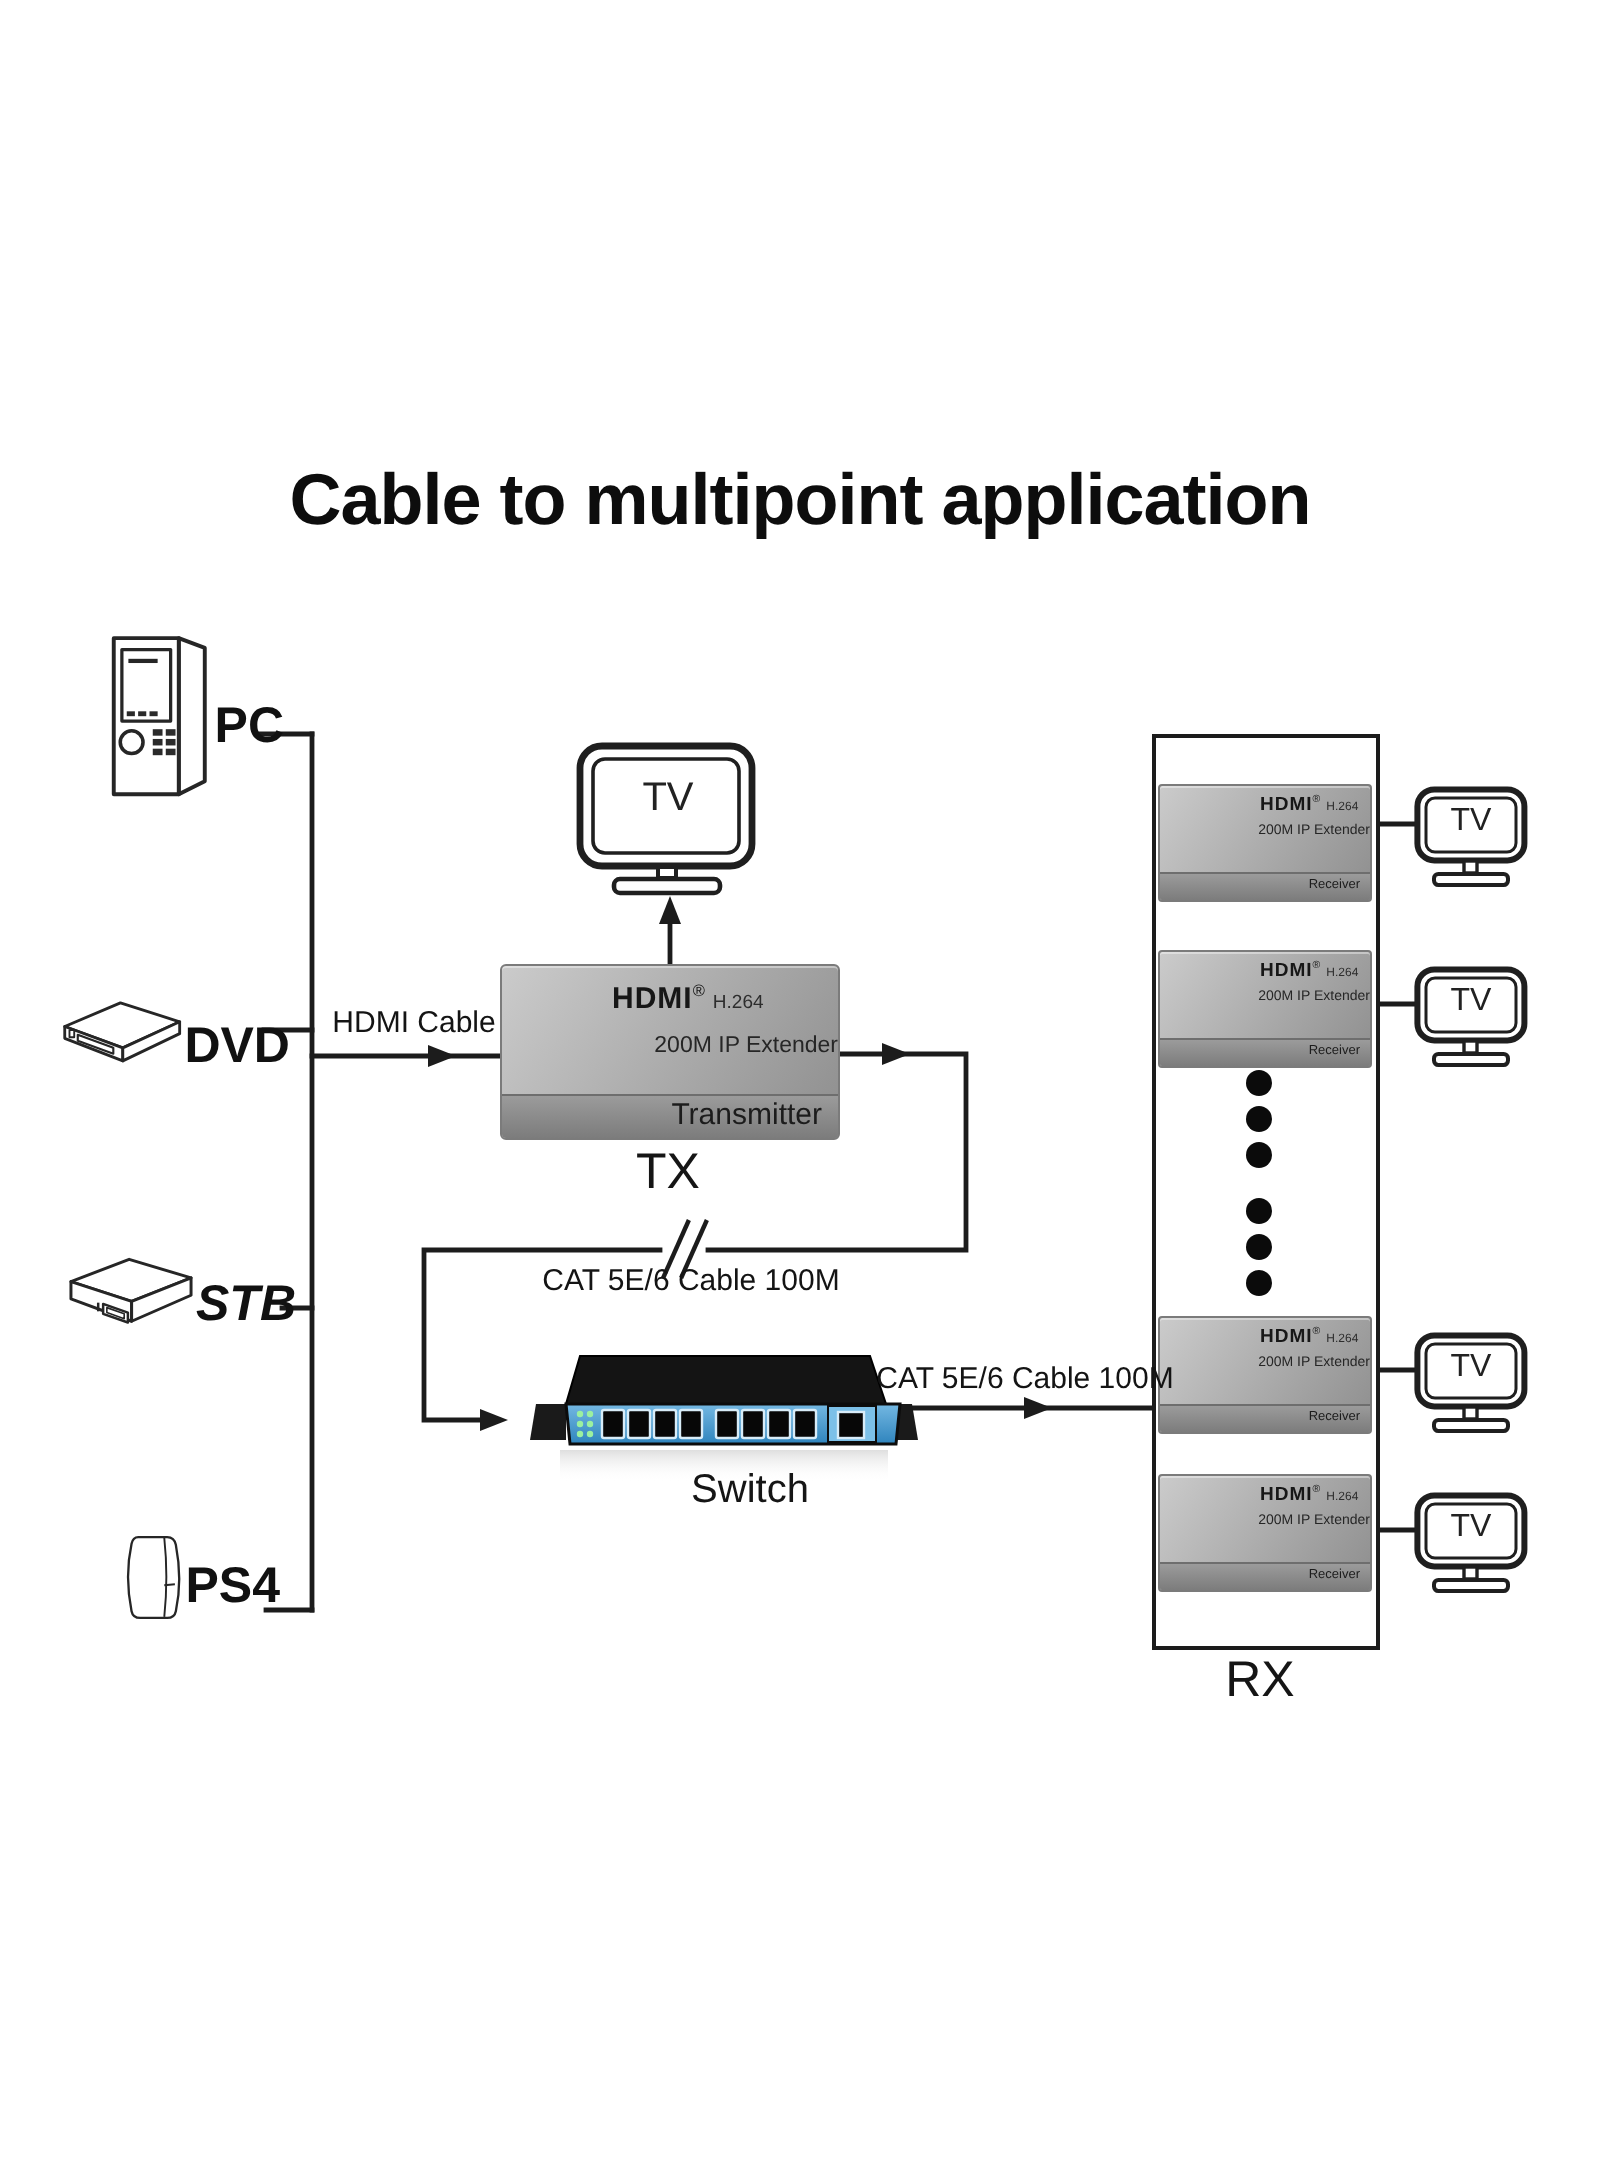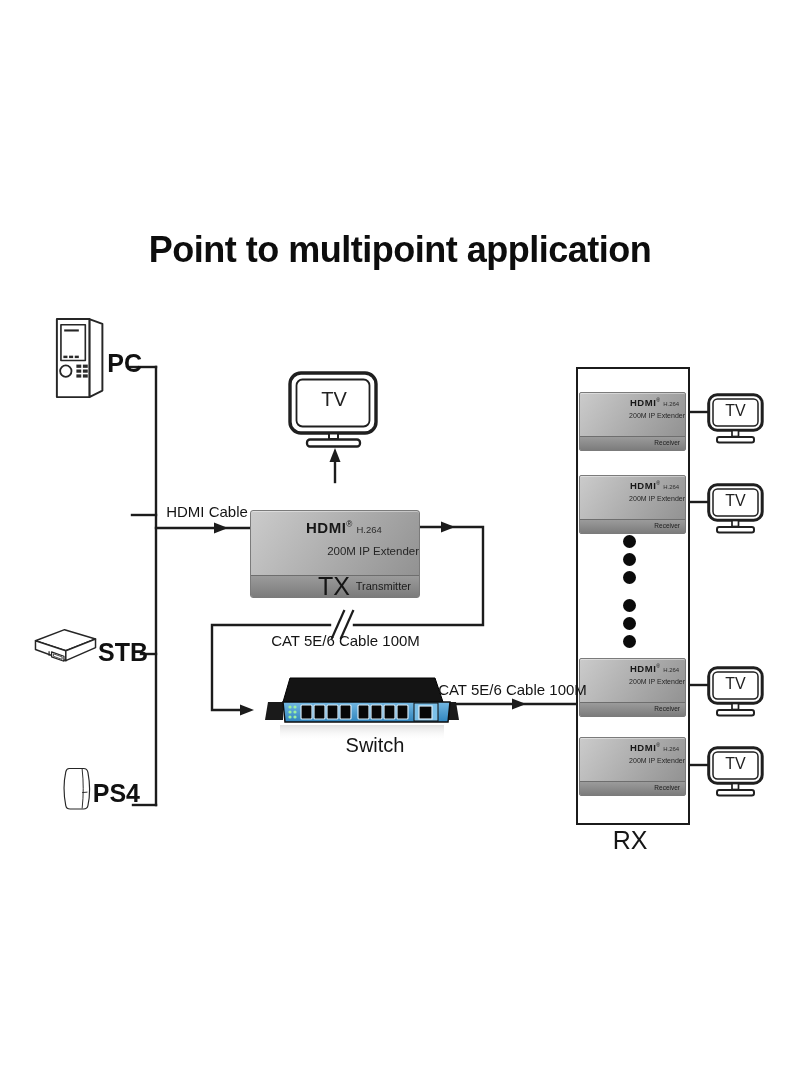--- a/index.html
+++ b/index.html
@@ -16,25 +16,25 @@
   .ext{position:absolute;z-index:2;border:1px solid #7b7b7b;border-radius:3px;overflow:hidden;
        background:linear-gradient(125deg,#cbcbcb 0%,#a9a9a9 55%,#8e8e8e 100%);
        box-shadow:inset 0 1px 0 rgba(255,255,255,.4);}
   .ext-head{color:#171717;white-space:nowrap;}
   .ext-brand{font-weight:700;letter-spacing:.5px;padding-left:44px;}
   .ext-reg{font-size:55%;vertical-align:super;}
   .ext-codec{color:#2d2d2d;}
   .ext-model{text-align:right;color:#262626;white-space:nowrap;}
   .ext-strip{position:absolute;left:0;right:0;bottom:0;text-align:right;color:#1c1c1c;
              background:linear-gradient(#9b9b9b,#7c7c7c);border-top:1px solid #6e6e6e;}
-  .tx{left:250px;top:482px;width:168px;height:86px;margin-top:28px;}
+  .tx{left:250px;top:482px;width:168px;height:86px;}
   .tx .ext-head{padding:8px 0 0 11px;font-size:15px;}
   .tx .ext-codec{font-size:9.5px;margin-left:4px;}
   .tx .ext-model{margin-top:9px;font-size:11.5px;}
-  .tx .ext-strip{height:21px;line-height:20px;font-size:11px;padding-right:8px;}
+  .tx .ext-strip{height:21px;line-height:20px;font-size:15px;padding-right:8px;}
   .rxbox{position:absolute;left:576px;top:367px;width:110px;height:454px;
          border:2px solid #1b1b1b;background:#fff;z-index:2;}
   .rxu{left:1px;width:105px;height:57px;border-radius:2px;}
   .rxu .ext-head{padding:4px 0 0 6px;font-size:9.5px;}
   .rxu .ext-codec{font-size:6px;margin-left:3px;}
   .rxu .ext-model{margin-top:4px;font-size:7px;}
   .rxu .ext-strip{height:13px;line-height:12px;font-size:6.5px;padding-right:5px;}
   .dot{position:absolute;width:13px;height:13px;border-radius:50%;background:#0b0b0b;left:45px;}
   
   .tv{position:absolute;z-index:2;}
@@ -49,21 +49,21 @@
   .rx-tag{left:580px;top:826px;width:100px;font-size:25px;}
   .hdmi-lbl{left:156px;top:503px;width:102px;}
   .cat1-lbl{left:243px;top:632px;width:205px;}
   .cat2-lbl{left:410px;top:681px;width:205px;}
 </style>
 </head>
 <body>
 
 <div class="canvas">
 
-  <div class="title">Point to multipoint application</div>
+  <div class="title">Cable to multipoint application</div>
 
   <svg class="wires" width="800" height="1091">
     <g stroke="#1c1c1c" stroke-width="2.4" fill="none" stroke-linecap="square">
 
       <path d="M128,367 H156"></path>
       <path d="M132,515 H156"></path>
       <path d="M141,654 H156"></path>
       <path d="M133,805 H156"></path>
       <path d="M156,367 V805"></path>
 
@@ -114,22 +114,34 @@
         <rect x="30" y="66" width="6" height="4"></rect>
           <rect x="38" y="66" width="6" height="4"></rect>
         <rect x="30" y="72" width="6" height="4"></rect>
           <rect x="38" y="72" width="6" height="4"></rect>
       </g>
       <circle cx="17" cy="68" r="7" fill="#fff" stroke="#262626" stroke-width="2.2"></circle>
     </svg>
     <div class="devlbl">PC</div>
   </div>
 
-
-  <div class="device" style="left:33px;top:617px;width:115px;">
+  <div class="device" style="left:30px;top:487px;width:115px;">
+    <svg width="105" height="62" viewBox="0 0 105 62">
+      <g stroke="#262626" stroke-width="2.4" fill="#fff" stroke-linejoin="round">
+        <polygon points="4,23 51,3 101,19 53,41"></polygon>
+        <polygon points="4,23 4,33 53,52 53,41"></polygon>
+        <polygon points="101,19 101,29 53,52 53,41"></polygon>
+        <polygon points="15,30 45,41 45,46 15,35" stroke-width="1.8"></polygon>
+        <rect x="8" y="26" width="4" height="6" stroke-width="1.6"></rect>
+      </g>
+    </svg>
+    <div class="devlbl">DVD</div>
+  </div>
+
+  <div class="device" style="left:33px;top:617px;width:115px;font-style:italic;">
     <svg width="105" height="60" viewBox="0 0 105 60">
       <g stroke="#262626" stroke-width="2.4" fill="#fff" stroke-linejoin="round">
         <polygon points="4,20 51,2 101,17 53,36"></polygon>
         <polygon points="4,20 4,34 53,52 53,36"></polygon>
         <polygon points="101,17 101,31 53,52 53,36"></polygon>
         <polygon points="30,38 50,45 50,53 30,46" stroke-width="2"></polygon>
         <polygon points="33,41 47,46 47,50 33,45" stroke-width="1.3"></polygon>
         <path d="M26,37 V44" stroke-width="2"></path>
       </g>
     </svg>

